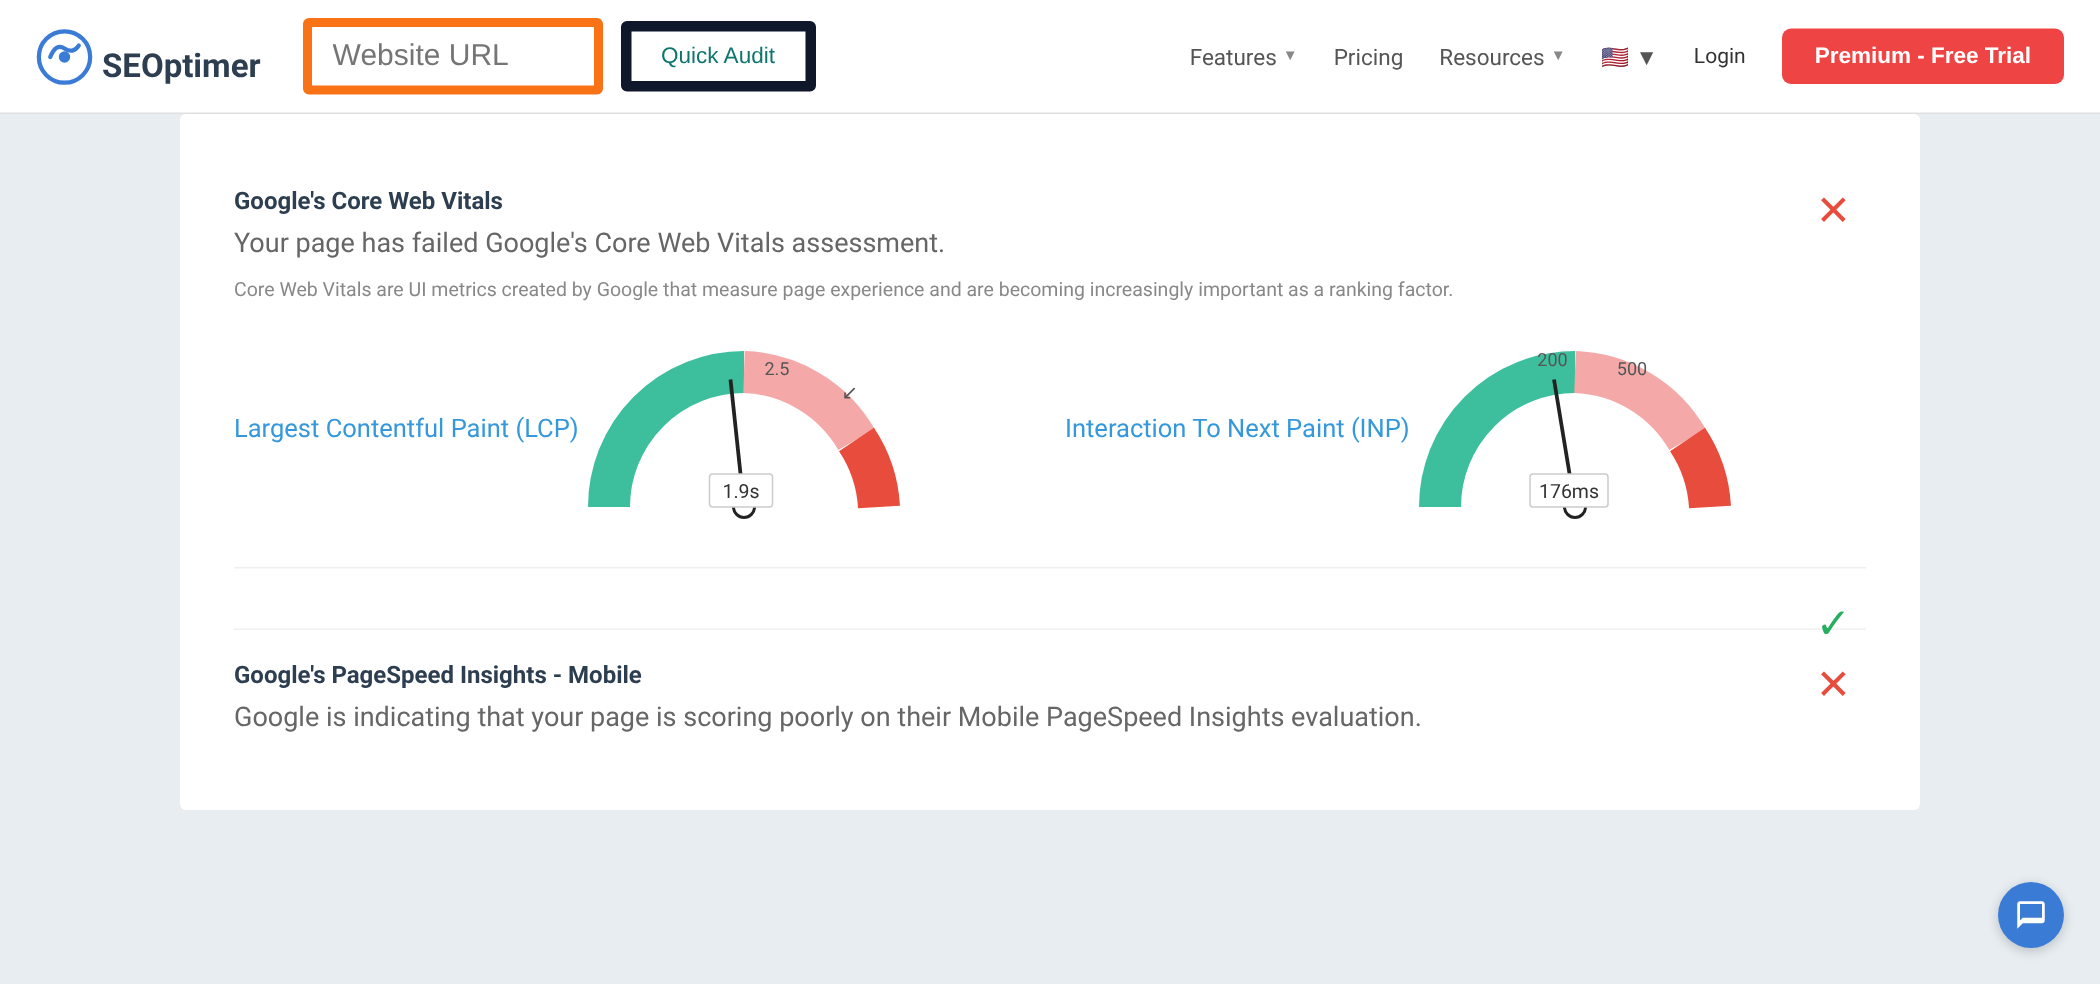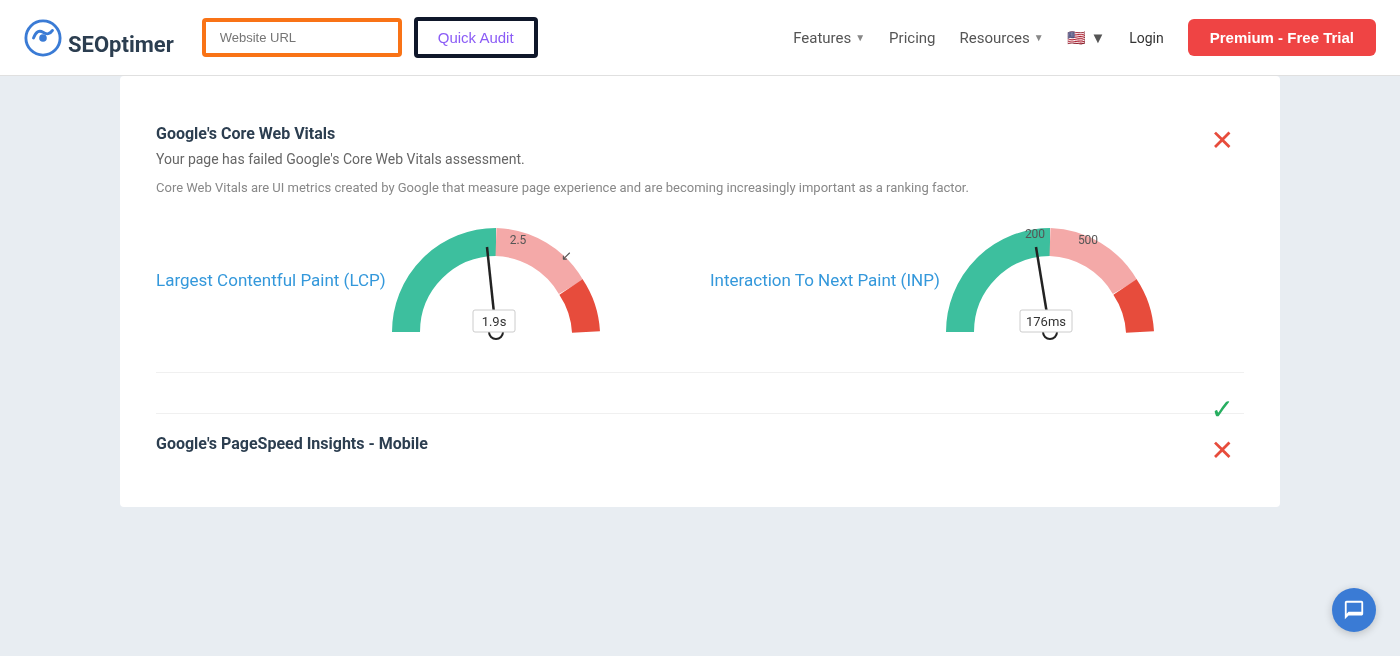--- a/index.html
+++ b/index.html
@@ -25,35 +25,35 @@
     .logo-icon {
       width: 38px;
       height: 38px;
     }
     .logo-text {
       font-size: 22px;
       font-weight: 700;
       color: #2c3e50;
     }
     .url-input {
-      border: 4px solid #f97316;
+      border: 6px solid #f97316;
       border-radius: 4px;
       padding: 8px 14px;
-      font-size: 13px;
+      font-size: 20px;
       color: #999;
       width: 200px;
       outline: none;
     }
     .quick-audit-btn {
       background: #fff;
-      border: 4px solid #0f172a;
+      border: 7px solid #0f172a;
       border-radius: 4px;
       padding: 8px 20px;
       font-size: 15px;
-      color: #8b5cf6;
+      color: #0f766e;
       cursor: pointer;
       white-space: nowrap;
     }
     .nav-spacer { flex: 1; }
     .nav-links {
       display: flex;
       align-items: center;
       gap: 24px;
       margin-left: 28px;
     }
@@ -109,21 +109,21 @@
     }
     .section:last-child { border-bottom: none; }
 
     .section-title {
       font-size: 16px;
       font-weight: 700;
       color: #2c3e50;
       margin-bottom: 6px;
     }
     .section-desc {
-      font-size: 14px;
+      font-size: 18px;
       color: #666;
       line-height: 1.5;
       max-width: 900px;
     }
     .section-desc2 {
       font-size: 13px;
       color: #888;
       line-height: 1.5;
       margin-top: 8px;
       max-width: 1100px;
@@ -300,20 +300,21 @@
         </div>
       </div>
 
       <div class="section">
         <div class="status-icon status-pass">✓</div>
       </div>
 
       <div class="section">
         <div class="status-icon status-fail">✕</div>
         <div class="section-title">Google's PageSpeed Insights - Mobile</div>
+        <div class="section-desc">Google is indicating that your page is scoring poorly on their Mobile PageSpeed Insights evaluation.</div>
       </div>
 
     </div>
   </div>
   <div class="sidebar"></div>
 </div>
 
 <div class="chat-btn">
   <svg viewBox="0 0 24 24" xmlns="http://www.w3.org/2000/svg">
     <path d="M20 2H4C2.9 2 2 2.9 2 4v18l4-4h14c1.1 0 2-.9 2-2V4c0-1.1-.9-2-2-2zm0 12H6l-2 2V4h16v10z"></path>

